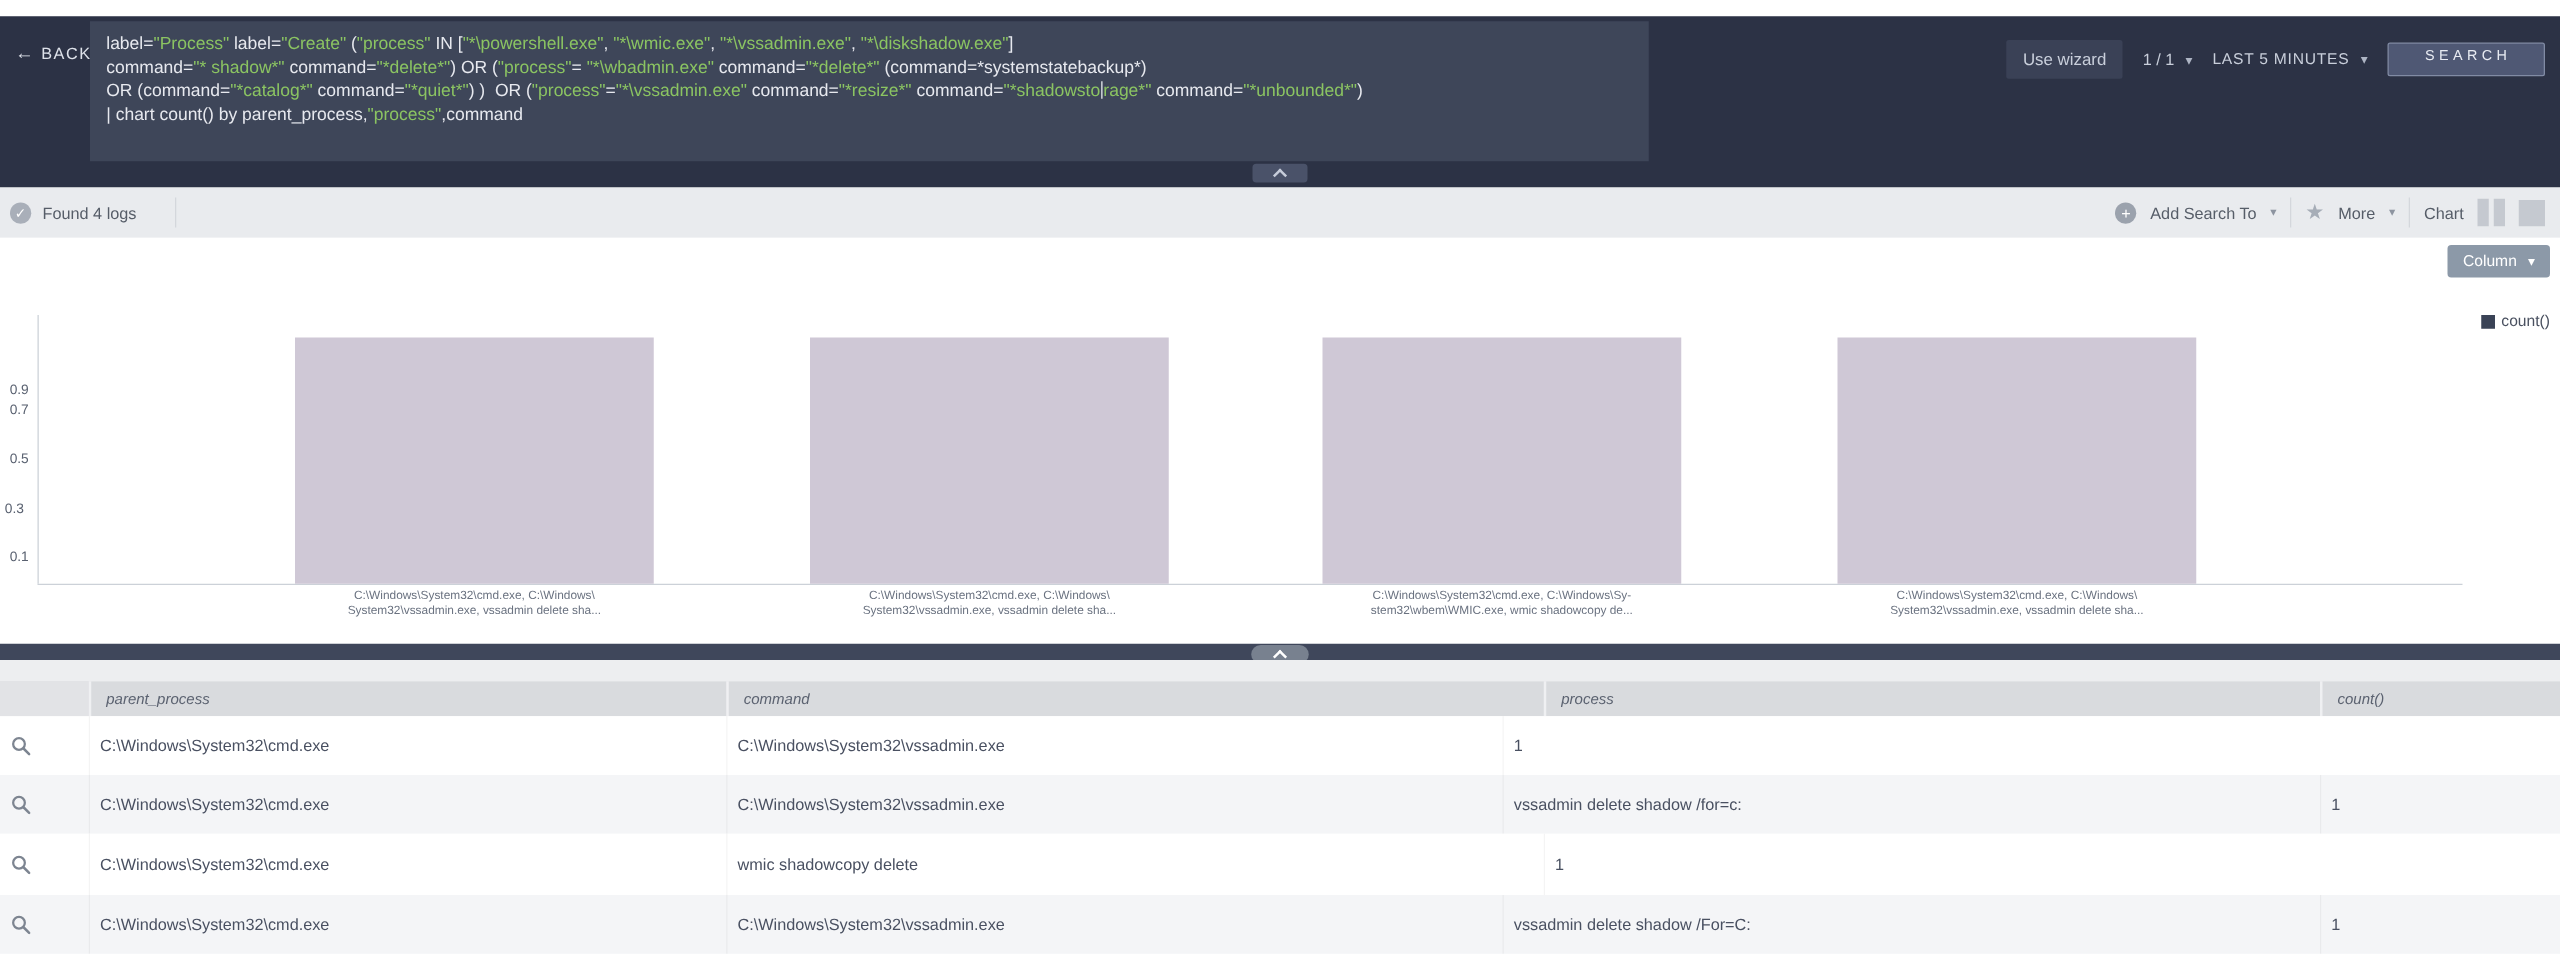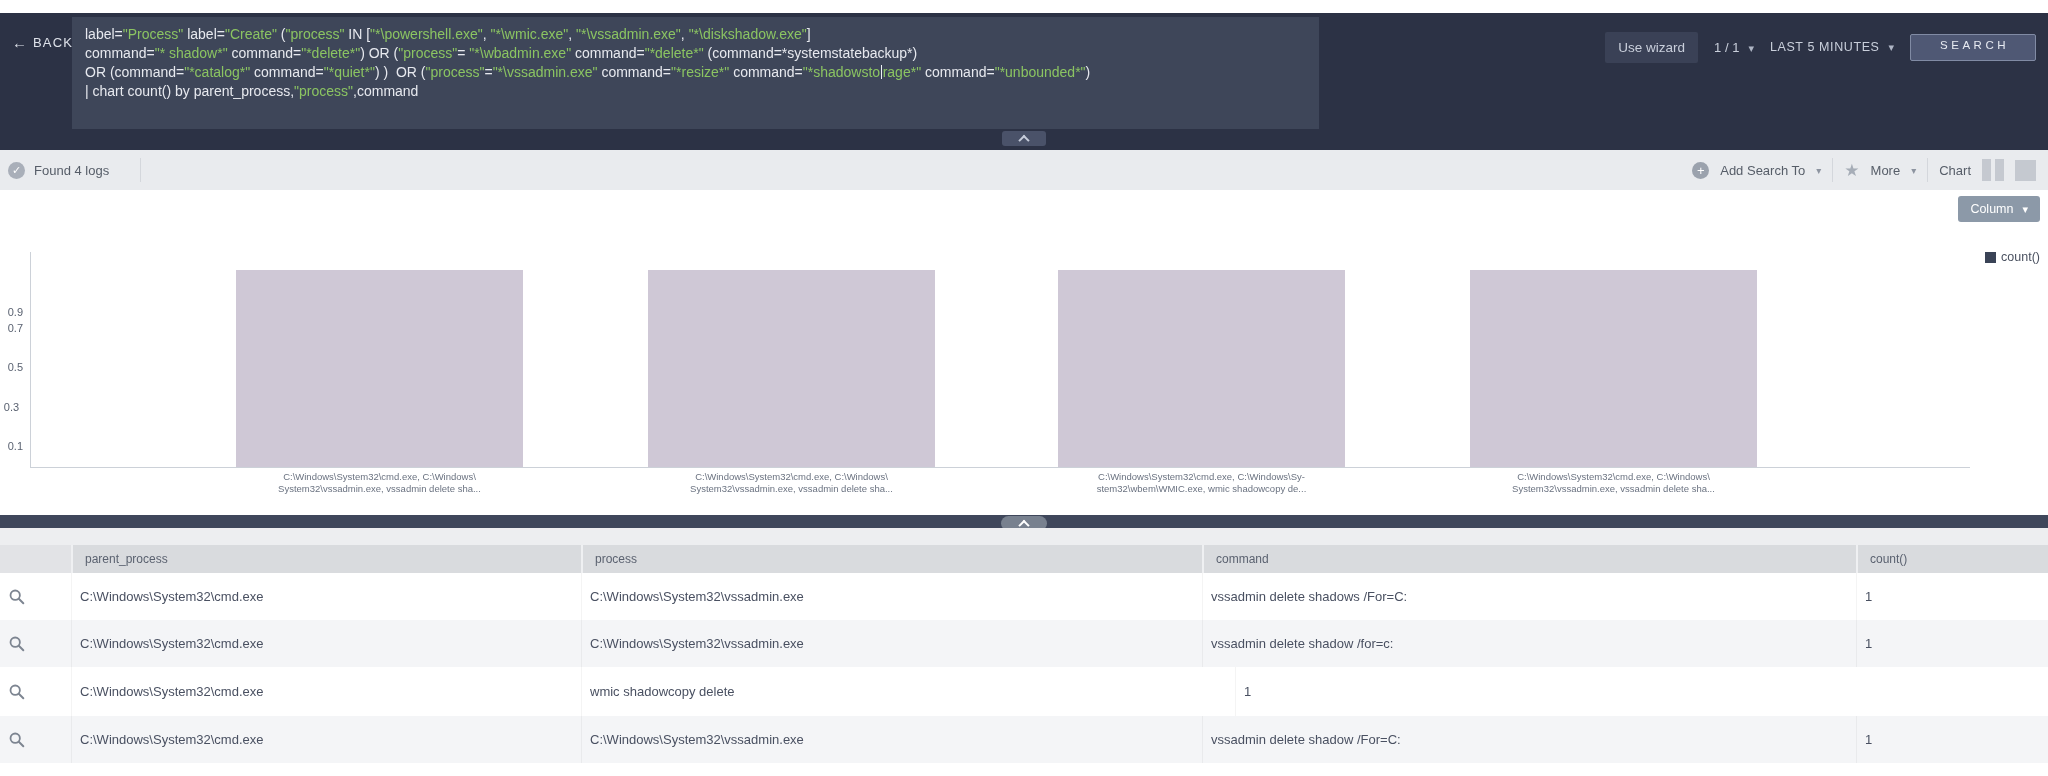--- a/index.html
+++ b/index.html
@@ -61,21 +61,21 @@
   .xlabel{top:281px;width:330px;text-align:center;font-size:9.5px;line-height:11.5px;color:#6a7280;}
 
   
   #separator{left:0;top:515px;width:2048px;height:13px;background:#3f475b;}
   #pill-table{left:1001px;top:516px;width:46px;height:15px;background:#78818f;border-radius:8px;}
 
   
   #table-section{left:0;top:528px;width:2048px;height:248px;background:#ffffff;}
   #table-pad{left:0;top:0;width:2048px;height:17px;background:#edeef0;}
   #thead{left:0;top:17px;width:2048px;height:28px;background:#d9dbde;display:flex;}
-  .hc{box-sizing:border-box;font-size:12px;color:#5b6270;display:flex;align-items:center;padding-left:12px;border-left:2px solid #eff0f2;}
+  .hc{box-sizing:border-box;font-size:12px;color:#5b6270;display:flex;align-items:center;padding-left:12px;border-left:2px solid #eff0f2;font-style:italic;}
   .hc.icon-col{width:71px;background:#e2e3e6;border-left:none;padding-left:0;}
   .trow{position:absolute;left:0;width:2048px;display:flex;cursor:pointer;}
   .trow.w{background:#ffffff;}
   .trow.g{background:#f4f5f7;}
   .tc{box-sizing:border-box;font-size:13px;color:#495061;display:flex;align-items:center;padding-left:8px;border-left:1px solid rgba(0,0,0,0.045);overflow:hidden;white-space:nowrap;}
   .tc.icon-col{width:71px;justify-content:flex-start;padding-left:8px;border-left:none;}
   .mag{width:18px;height:18px;}
 </style>
 </head>
 <body>
@@ -162,35 +162,34 @@
 <div id="separator" class="abs"></div>
 <div id="pill-table" class="abs pill">
   <span class="chev"></span>
 </div>
 
 <div id="table-section" class="abs">
   <div id="table-pad" class="abs"></div>
   <div id="thead" class="abs">
     <div class="hc icon-col"></div>
     <div class="hc" style="width:510px">parent_process</div>
+    <div class="hc" style="width:654px">command</div>
     <div class="hc" style="width:621px">process</div>
-    <div class="hc" style="width:654px">command</div>
     <div class="hc" style="width:192px">count()</div>
   </div>
   <div id="tbody">
       <div class="trow w" style="top: 45px; height: 47px;">
         <div class="tc icon-col">
           <svg class="mag" viewBox="0 0 20 20">
             <circle cx="8" cy="8" r="5.2" fill="none" stroke="#7d8591" stroke-width="2"></circle>
             <line x1="12" y1="12" x2="17" y2="17" stroke="#7d8591" stroke-width="2.2" stroke-linecap="round"></line>
           </svg>
         </div>
         <div class="tc" style="width: 510px;">C:\Windows\System32\cmd.exe</div>
         <div class="tc" style="width: 621px;">C:\Windows\System32\vssadmin.exe</div>
-        <div class="tc" style="width: 654px;">vssadmin delete shadows /For=C:</div>
         <div class="tc" style="width: 192px;">1</div>
       </div>
       <div class="trow g" style="top: 92px; height: 47px;">
         <div class="tc icon-col">
           <svg class="mag" viewBox="0 0 20 20">
             <circle cx="8" cy="8" r="5.2" fill="none" stroke="#7d8591" stroke-width="2"></circle>
             <line x1="12" y1="12" x2="17" y2="17" stroke="#7d8591" stroke-width="2.2" stroke-linecap="round"></line>
           </svg>
         </div>
         <div class="tc" style="width: 510px;">C:\Windows\System32\cmd.exe</div>

